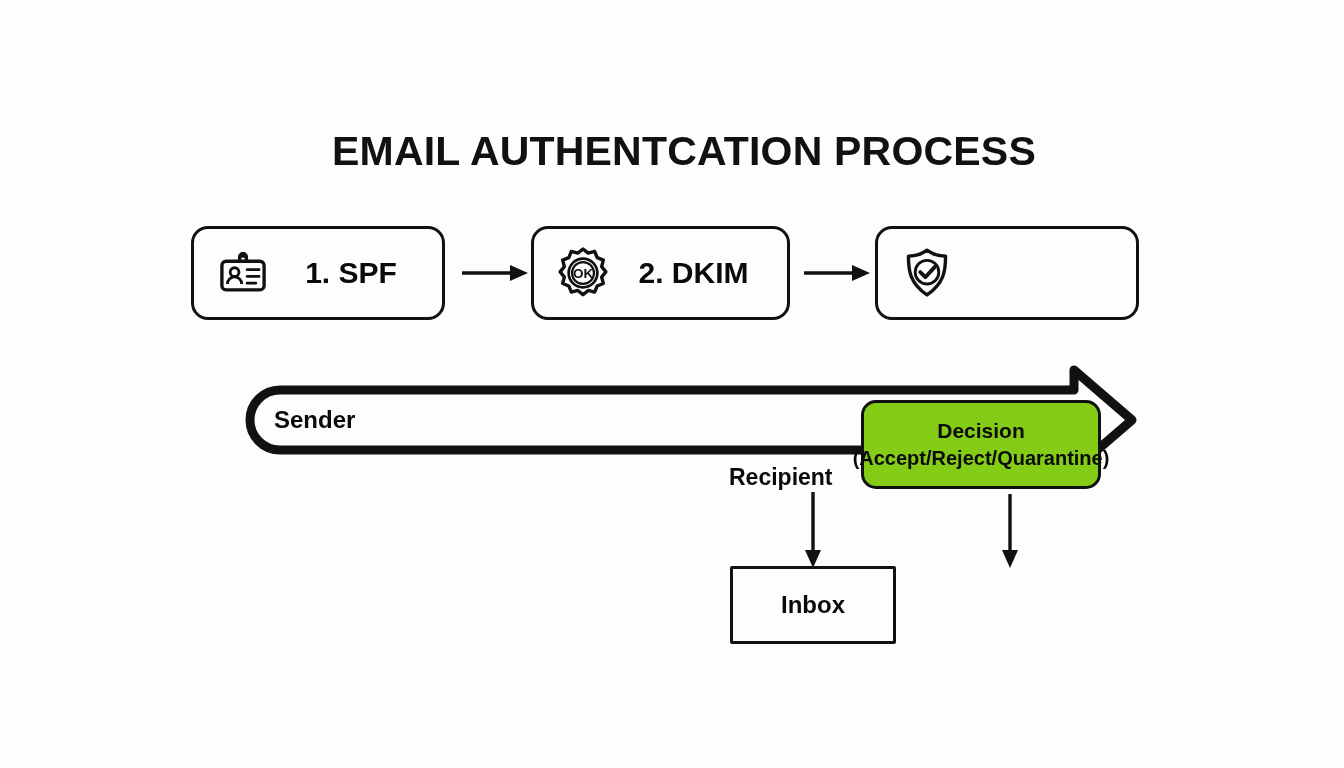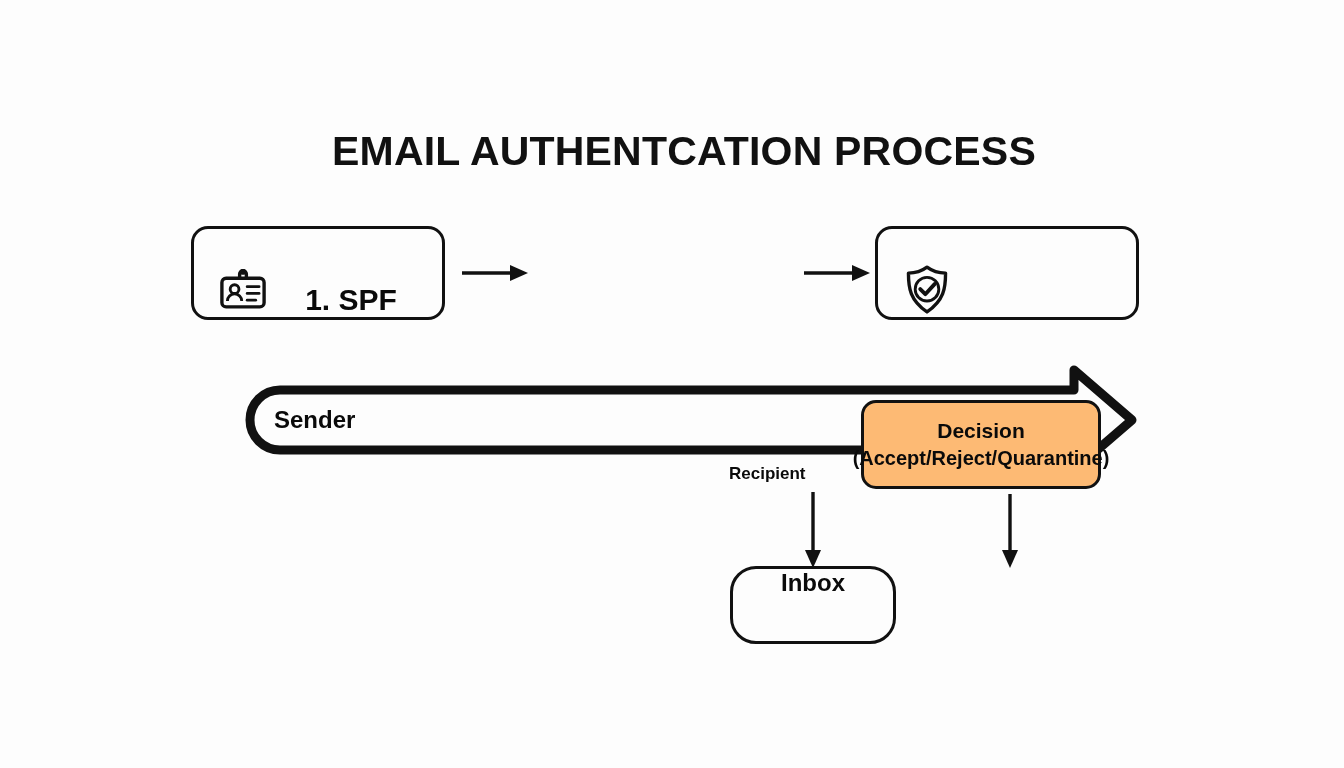--- a/index.html
+++ b/index.html
@@ -33,21 +33,21 @@
   }
 
   
   .stage-box {
     position: absolute;
     box-sizing: border-box;
     border: 3px solid #111111;
     border-radius: 17px;
     background: #fdfdfd;
     display: flex;
-    align-items: flex-end;
+    align-items: center;
     height: 94px;
   }
   .stage-icon {
     flex: 0 0 auto;
     margin-left: 22px;
     width: 54px;
     height: 54px;
     display: block;
   }
   .stage-label {
@@ -93,21 +93,21 @@
   
   #decision-box {
     position: absolute;
     left: 861px;
     top: 400px;
     width: 240px;
     height: 89px;
     box-sizing: border-box;
     border: 3px solid #111111;
     border-radius: 15px;
-    background: #fdba74;
+    background: #84cc16;
     display: flex;
     flex-direction: column;
     align-items: center;
     justify-content: center;
   }
   #decision-title {
     font-size: 21px;
     font-weight: bold;
     line-height: 1.1;
     white-space: nowrap;
@@ -118,43 +118,43 @@
     line-height: 1.2;
     margin-top: 3px;
     white-space: nowrap;
   }
 
   
   #recipient-label {
     position: absolute;
     left: 729px;
     top: 464px;
-    font-size: 17px;
+    font-size: 23px;
     font-weight: bold;
     white-space: nowrap;
   }
 
   
   .v-arrow {
     position: absolute;
     width: 26px;
     height: 80px;
   }
   #v-arrow-inbox { left: 800px; top: 490px; }
   #v-arrow-spam  { left: 997px; top: 492px; }
 
   
   .outcome-box {
     position: absolute;
     box-sizing: border-box;
     border: 3px solid #111111;
-    border-radius: 26px;
+    border-radius: 2px;
     background: #fdfdfd;
     display: flex;
-    align-items: flex-start;
+    align-items: center;
     justify-content: center;
     height: 78px;
   }
   .outcome-label {
     font-size: 24px;
     font-weight: bold;
     white-space: nowrap;
   }
   #box-inbox { left: 730px; top: 566px; width: 166px; }
   #box-spam  { left: 918px; top: 566px; width: 182px; }
@@ -178,20 +178,29 @@
       <line x1="37" y1="44" x2="47" y2="44" stroke="#111111" stroke-width="3.4" stroke-linecap="round"></line>
     </svg>
     <span class="stage-label">1. SPF</span>
   </div>
 
   <svg class="connector" id="connector-1" viewBox="0 0 70 30">
     <line x1="2" y1="15" x2="52" y2="15" stroke="#111111" stroke-width="3.4"></line>
     <polygon points="50,7 68,15 50,23" fill="#111111"></polygon>
   </svg>
 
+  <div class="stage-box" id="box-dkim">
+    <svg class="stage-icon" viewBox="0 0 64 64">
+      <path d="M32 3.5 l6.2 5.0 l7.6 -2.0 l3.0 7.3 l7.3 3.0 l-2.0 7.6 l5.0 6.2 l-5.0 6.2 l2.0 7.6 l-7.3 3.0 l-3.0 7.3 l-7.6 -2.0 l-6.2 5.0 l-6.2 -5.0 l-7.6 2.0 l-3.0 -7.3 l-7.3 -3.0 l2.0 -7.6 l-5.0 -6.2 l5.0 -6.2 l-2.0 -7.6 l7.3 -3.0 l3.0 -7.3 l7.6 2.0 z" fill="none" stroke="#111111" stroke-width="4" stroke-linejoin="round"></path>
+      <circle cx="32" cy="32" r="17" fill="none" stroke="#111111" stroke-width="3.2"></circle>
+      <circle cx="32" cy="32" r="13" fill="none" stroke="#111111" stroke-width="2.6"></circle>
+      <text x="32" y="38.5" text-anchor="middle" font-family="Liberation Sans, sans-serif" font-size="16" font-weight="bold" fill="#111111">OK</text>
+    </svg>
+    <span class="stage-label">2. DKIM</span>
+  </div>
 
   <svg class="connector" id="connector-2" viewBox="0 0 70 30">
     <line x1="2" y1="15" x2="52" y2="15" stroke="#111111" stroke-width="3.4"></line>
     <polygon points="50,7 68,15 50,23" fill="#111111"></polygon>
   </svg>
 
   <div class="stage-box" id="box-dmarc">
     <svg class="stage-icon" viewBox="0 0 64 64">
       <path d="M32 5 C24 11 16 12 10 12 c0 18 2 32 22 46 c20 -14 22 -28 22 -46 c-6 0 -14 -1 -22 -7 z" fill="none" stroke="#111111" stroke-width="4" stroke-linejoin="round"></path>
       <circle cx="32" cy="31" r="14" fill="none" stroke="#111111" stroke-width="3.4"></circle>

